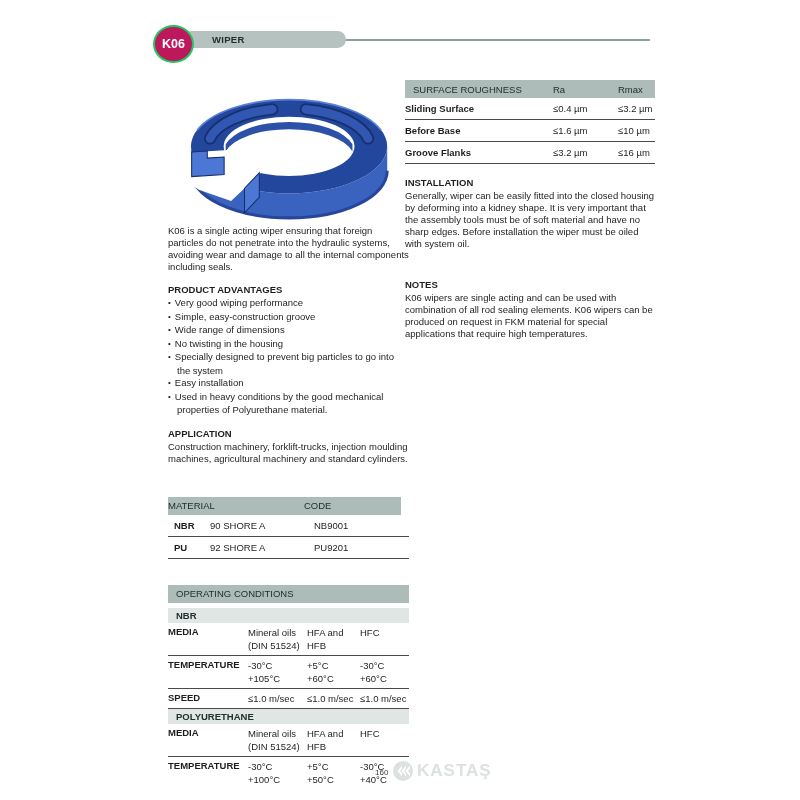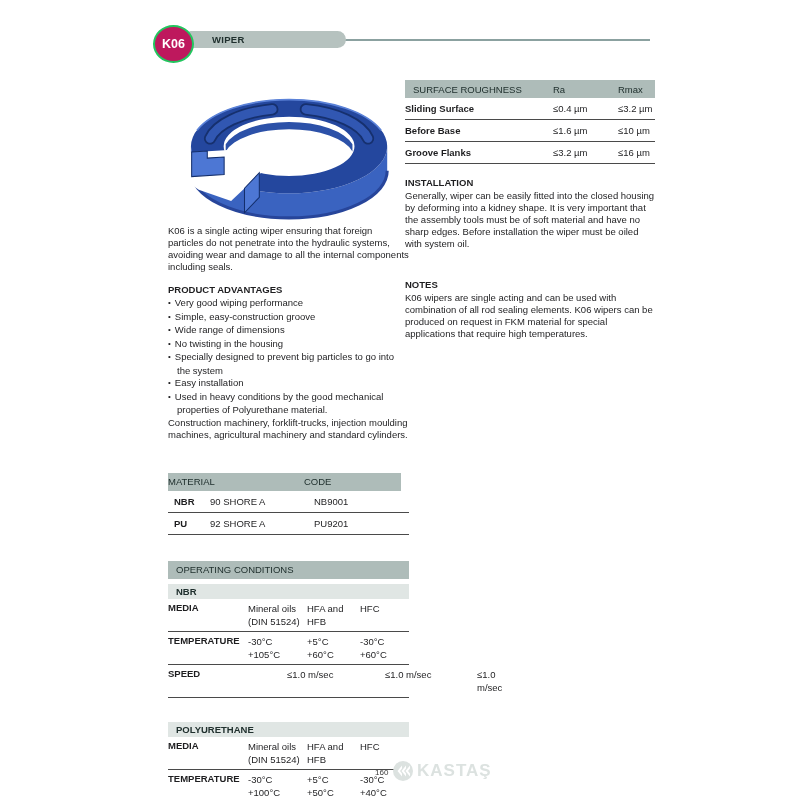--- a/index.html
+++ b/index.html
@@ -106,20 +106,21 @@
     <ul class="adv">
       <li>Very good wiping performance</li>
       <li>Simple, easy-construction groove</li>
       <li>Wide range of dimensions</li>
       <li>No twisting in the housing</li>
       <li>Specially designed to prevent big particles to go into the system</li>
       <li>Easy installation</li>
       <li>Used in heavy conditions by the good mechanical properties of Polyurethane material.</li>
     </ul>
 
+    <div class="sect-h">APPLICATION</div>
     <p class="body">Construction machinery, forklift-trucks, injection moulding machines, agricultural machinery and standard cylinders.</p>
 
     <div style="margin-top:32px;">
       <div class="bar-dark mat-head">
         <span>MATERIAL</span>
         <span>CODE</span>
       </div>
       <div class="mat-row">
         <span class="lbl">NBR</span>
         <span>90 SHORE A</span>
@@ -163,35 +164,35 @@
             </div>
           <div>
               <span>+5°C</span>
                <span>+60°C</span>
             </div>
           <div>
               <span>-30°C</span>
                <span>+60°C</span>
             </div>
         </div>
-        <div class="op-row rule" style="border-top:1px solid #4a4a4a;gap:39px;">
+        <div class="op-row rule" style="border-top:1px solid #4a4a4a;">
           <span class="lbl">SPEED</span>
           <div>
               <span>≤1.0 m/sec</span>
             </div>
           <div>
               <span>≤1.0 m/sec</span>
             </div>
           <div>
               <span>≤1.0 m/sec</span>
             </div>
         </div>
       </div>
 
-      <div class="bar-light" style="margin-top:24px;width:233px;padding-left:8px;">
+      <div class="bar-light" style="margin-top:0;width:233px;padding-left:8px;">
         <span>POLYURETHANE</span>
       </div>
       <div>
         <div class="op-row">
           <span class="lbl">MEDIA</span>
           <div>
               <span>Mineral oils</span>
                <span>(DIN 51524)</span>
             </div>
           <div>

